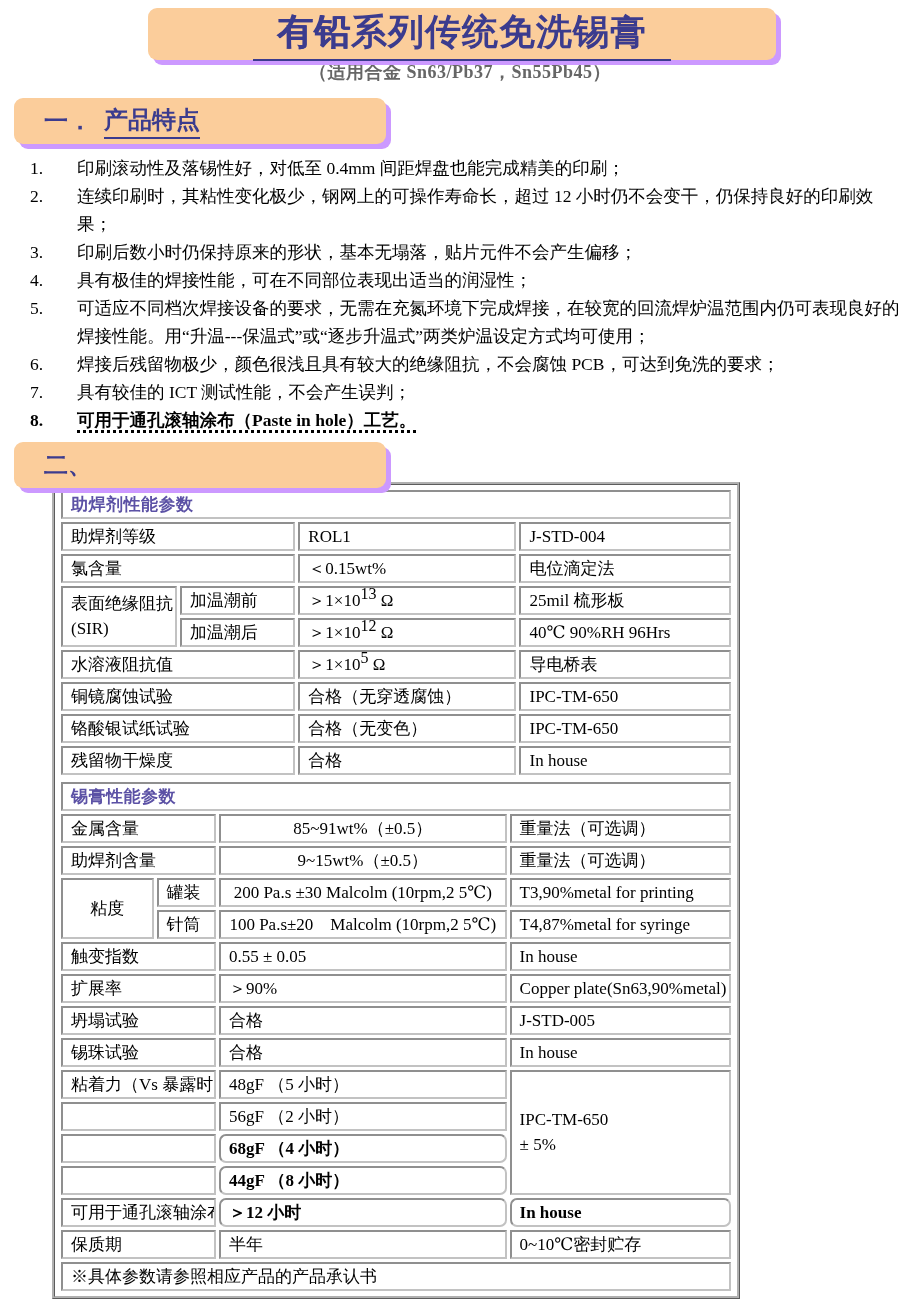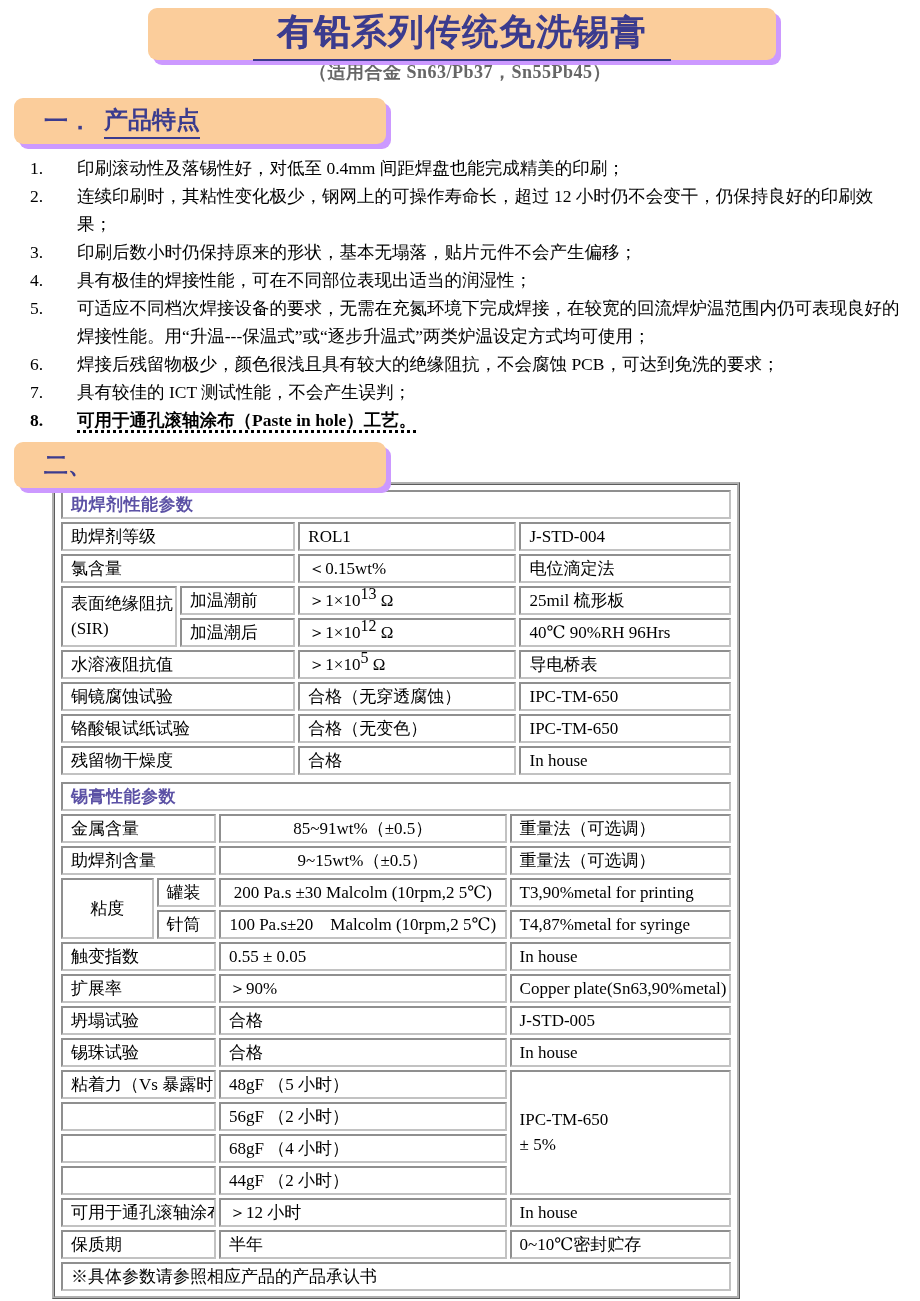--- a/index.html
+++ b/index.html
@@ -47,21 +47,21 @@
   table.ptable { width:100%; border-collapse:separate; border-spacing:3px; table-layout:fixed; }
   table.ptable + table.ptable { margin-top:1px; }
   .ptable td {
     border:2px solid; border-color:#8f8f8f #c2c2c2 #c2c2c2 #8f8f8f;
     padding:1px 8px; height:22px; font-size:17px; vertical-align:middle;
     overflow:hidden; white-space:nowrap;
   }
   .sect-td { color:#5b51a5; font-weight:bold; letter-spacing:0.5px; }
   .center { text-align:center; }
   .tall { height:36px; }
-  .bold { font-weight:normal; }
+  .bold { font-weight:bold;border-radius:7px; }
   sup { font-size:16px; line-height:0; }
   .two-line { line-height:1.45; white-space:normal; }
 </style>
 </head>
 <body>
 
 <div class="banner title-banner">
   <div class="title-text">
     <span class="title-emph">有铅</span><span>系列传统免洗锡膏</span>
   </div>
@@ -236,21 +236,21 @@
     <tr>
       <td colspan="2"></td>
       <td>56gF （2 小时）</td>
     </tr>
     <tr>
       <td colspan="2"></td>
       <td class="bold">68gF （4 小时）</td>
     </tr>
     <tr>
       <td colspan="2"></td>
-      <td class="bold">44gF （2 小时）</td>
+      <td class="bold">44gF （8 小时）</td>
     </tr>
     <tr>
       <td colspan="2">可用于通孔滚轴涂布</td>
       <td class="bold">＞12 小时</td>
       <td class="bold">In house</td>
     </tr>
     <tr>
       <td colspan="2">保质期</td>
       <td>半年</td>
       <td>0~10℃密封贮存</td>

